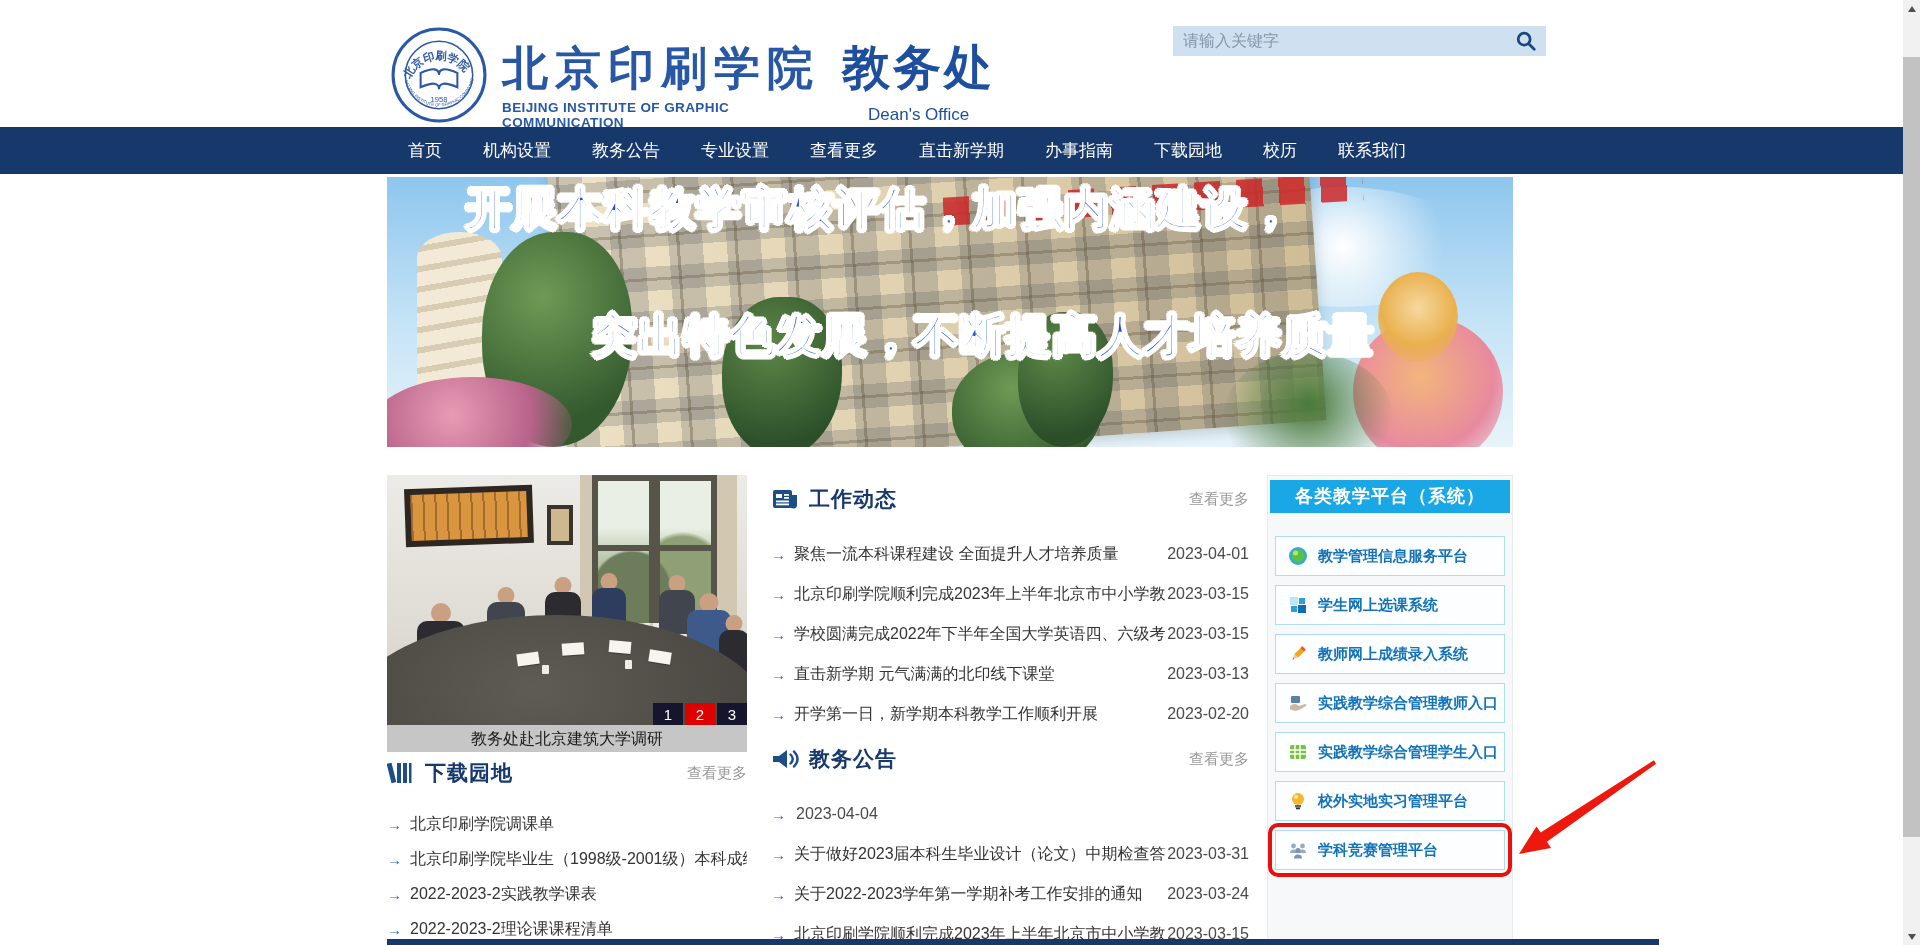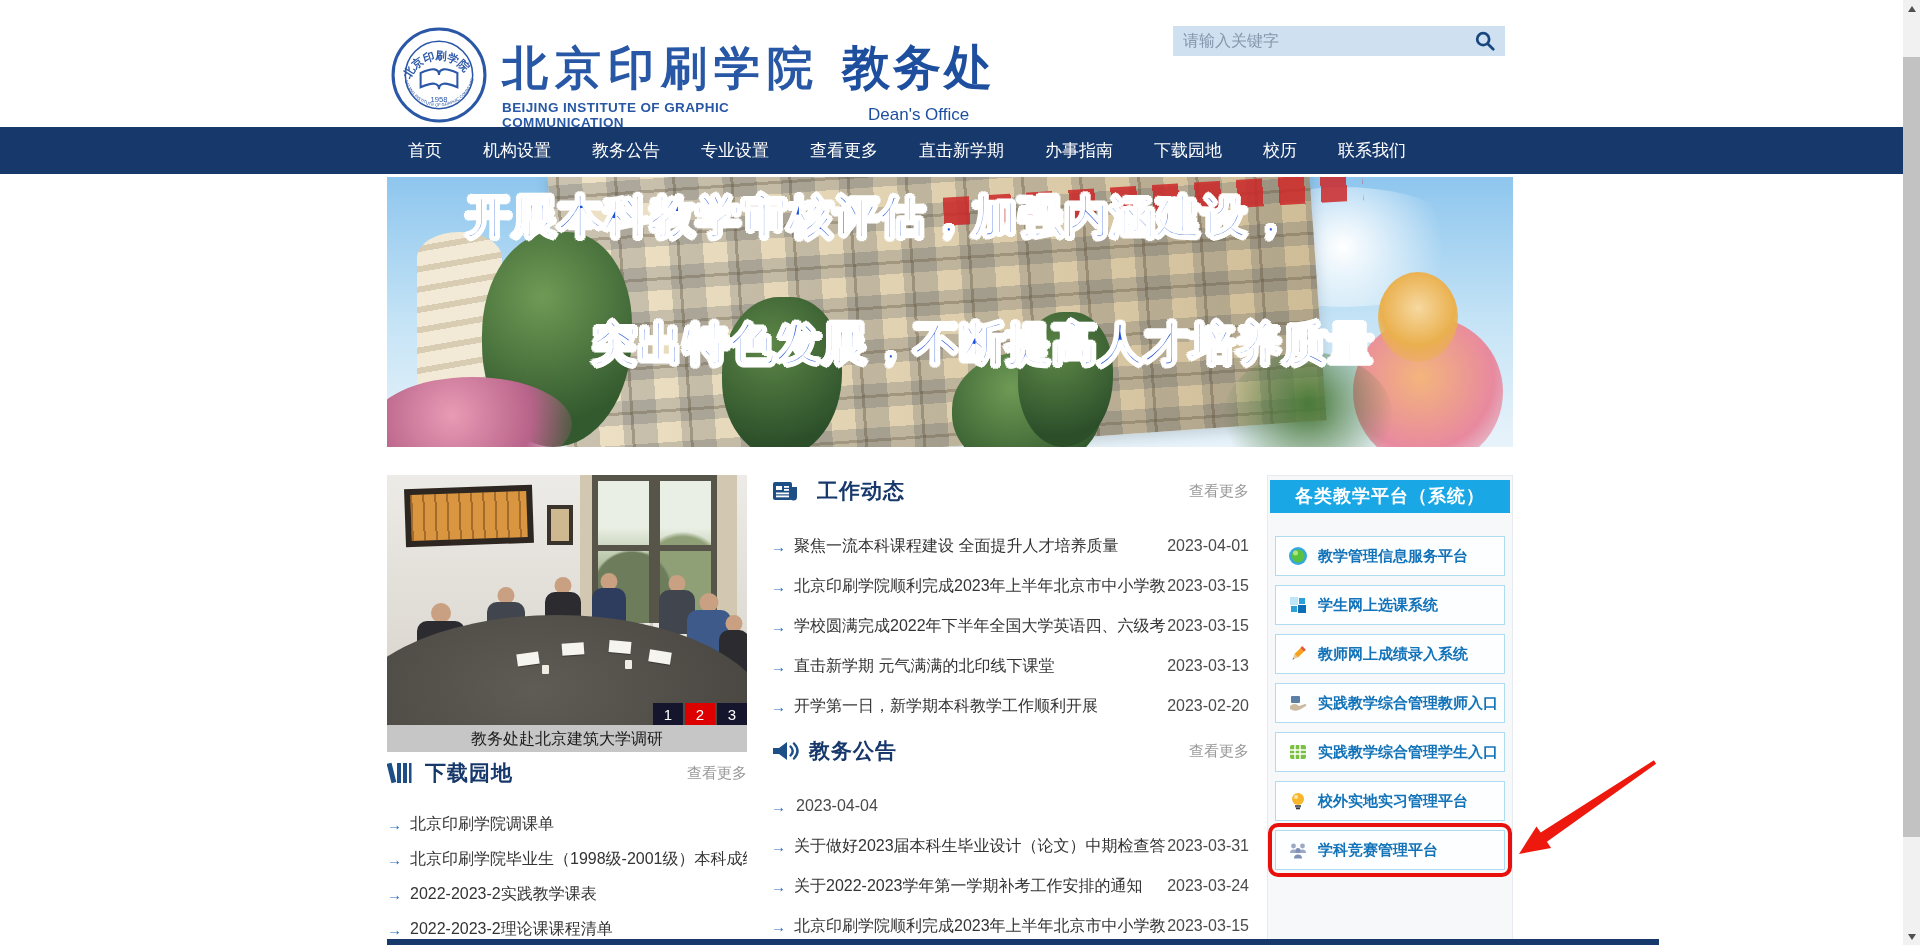--- a/index.html
+++ b/index.html
@@ -13,21 +13,21 @@
   .logo-text { margin-left:14px; padding-top:18px; }
   .logo-row1 { display:flex; align-items:baseline; }
   .cn-name { font-family:"DejaVu Serif", serif; font-weight:bold; font-size:46px;
              color:#2757a5; letter-spacing:7px; line-height:1; }
   .cn-dept { font-size:48px; font-weight:bold; color:#1d4f9e; letter-spacing:3px;
              margin-left:22px; line-height:1; }
   .logo-row2 { display:flex; align-items:center; margin-top:8px; }
   .en-name { font-size:13.5px; font-weight:bold; color:#2757a5; letter-spacing:.4px; width:330px; }
   .en-dept { font-size:17px; color:#1d4f9e; margin-left:36px; }
 
-  .search-box { position:absolute; left:1173px; top:26px; width:332px; height:30px;
+  .search-box { position:absolute; left:1173px; top:26px; width:373px; height:30px;
                 background:#cfe0f1; display:flex; align-items:center; }
   .search-box input { flex:1; height:100%; background:transparent; border:none; outline:none;
                       padding:0 10px; font-size:16px; color:#333; font-family:inherit; }
   .search-box input::placeholder { color:#8696ab; }
   .search-btn { width:40px; height:30px; display:flex; align-items:center; justify-content:center;
                 background:transparent; border:none; cursor:pointer; }
 
   
   .nav { position:absolute; left:0; top:127px; width:1920px; height:47px; background:#16386b; }
   .nav-inner { position:absolute; left:408px; top:0; height:47px; display:flex; align-items:center; }
@@ -48,21 +48,21 @@
              box-shadow:0 4px 14px rgba(0,0,0,.15); }
   .b-sign { position:absolute; right:150px; top:8px; width:420px; height:28px; transform:rotate(-3.5deg);
             background:repeating-linear-gradient(90deg, rgba(205,40,40,.85) 0 26px, rgba(205,40,40,0) 26px 42px); }
   .b-cloud { position:absolute; border-radius:50%; background:radial-gradient(circle,#ffffff 0%,rgba(255,255,255,0) 70%); }
   .b-tree { position:absolute; border-radius:50% 45% 55% 50%; }
   .b-t1 { left:95px; top:55px; width:150px; height:215px; background:radial-gradient(circle at 40% 30%,#6f9a55,#33592e 72%); }
   .b-t2 { left:335px; top:120px; width:120px; height:160px; background:radial-gradient(circle at 40% 30%,#5d8747,#2c4f2a 75%); }
   .b-t3 { left:565px; bottom:-25px; width:150px; height:120px; background:radial-gradient(circle at 40% 30%,#6f9a55,#33592e 75%); }
   .b-t4 { right:400px; top:135px; width:95px; height:135px; background:radial-gradient(circle at 40% 30%,#5d8747,#2c4f2a 75%); }
   .b-flower { position:absolute; border-radius:50%; }
-  .banner-text { position:absolute; inset:0; padding-top:16px; display:flex; flex-direction:column; }
+  .banner-text { position:absolute; inset:0; padding-top:8px; display:flex; flex-direction:column; }
   .b-line { font-size:45px; font-weight:bold; letter-spacing:1px; line-height:48px; text-align:center;
             color:#1d50d8; -webkit-text-stroke:1.5px #ffffff;
             text-shadow:2px 2px 0 #fff,-2px -2px 0 #fff,2px -2px 0 #fff,-2px 2px 0 #fff,0 3px 0 #fff,0 -3px 0 #fff,3px 0 0 #fff,-3px 0 0 #fff; }
   .b-line1 { transform:translateX(-70px); }
   .b-line2 { transform:translateX(33px); margin-top:79px; }
 
   
   .content { position:absolute; left:387px; top:475px; width:1126px; height:470px; }
   .col1 { position:absolute; left:0; top:0; width:360px; }
   .col2 { position:absolute; left:384px; top:0; width:478px; }
@@ -109,21 +109,21 @@
   .caption { position:absolute; left:0; bottom:0; width:100%; height:27px; background:#c6c6c6;
              color:#1a1a1a; font-size:16px; text-align:center; line-height:27px; cursor:pointer;
              white-space:nowrap; overflow:hidden; }
 
   
   .sec-head { display:flex; align-items:center; height:30px; }
   .sec-icon { width:28px; height:28px; margin-right:10px; flex:0 0 auto; }
   .sec-title { font-size:21px; font-weight:bold; color:#17386b; letter-spacing:1px; white-space:nowrap; }
   .sec-more { margin-left:auto; color:#999; font-size:15px; cursor:pointer; white-space:nowrap; }
   .mt-col1-head { margin-top:6px; }
-  .mt-col2-head1 { margin-top:1px;gap:8px; }
+  .mt-col2-head1 { margin-top:9px; }
   .mt-col2-head2 { margin-top:11px; }
   .news-list { margin-top:30px; }
   .dl-list { margin-top:26px; }
   .n-row { display:flex; align-items:center; height:20px; margin-bottom:20px; cursor:pointer; }
   .dl-row { display:flex; align-items:center; height:20px; margin-bottom:15px; cursor:pointer; }
   .bullet { color:#2a6db5; font-weight:bold; font-size:15px; margin-right:8px; flex:0 0 auto; }
   .row-text { flex:1 1 auto; font-size:16px; color:#333; white-space:nowrap; overflow:hidden; }
   .row-date { flex:0 0 auto; font-size:16px; color:#4a4a4a; margin-left:2px; }
 
   

